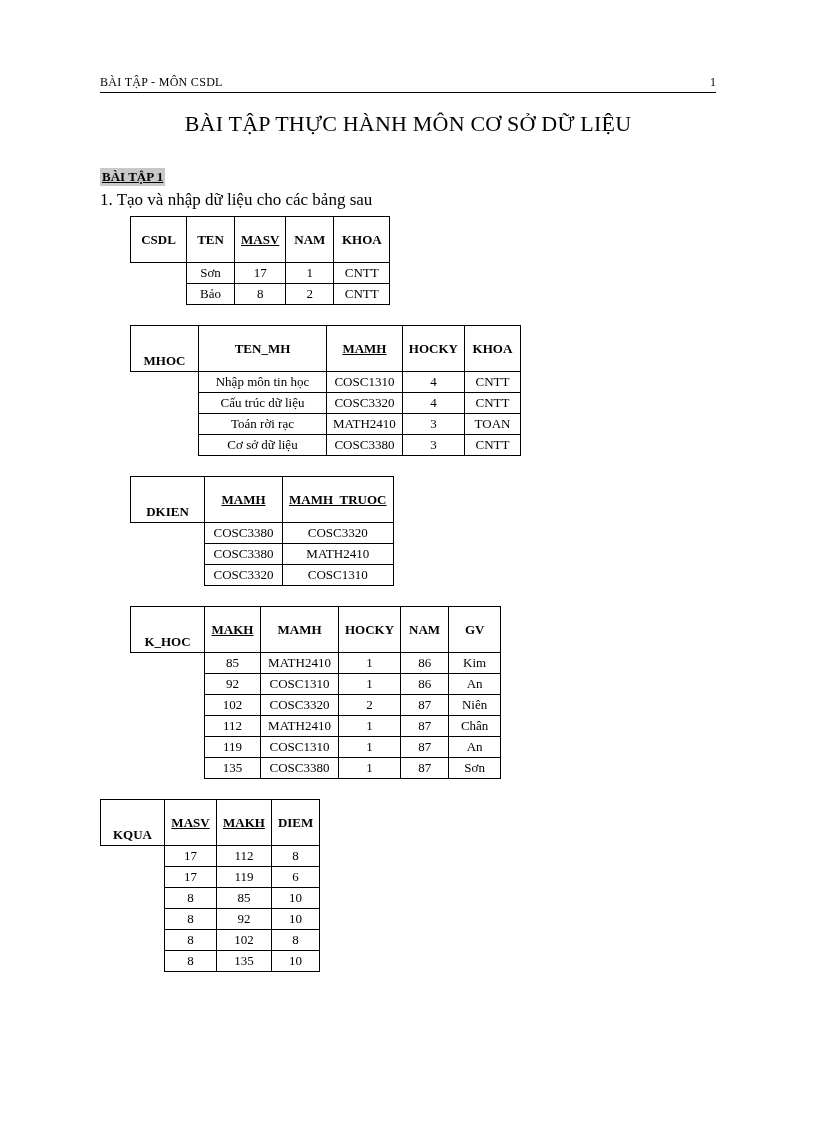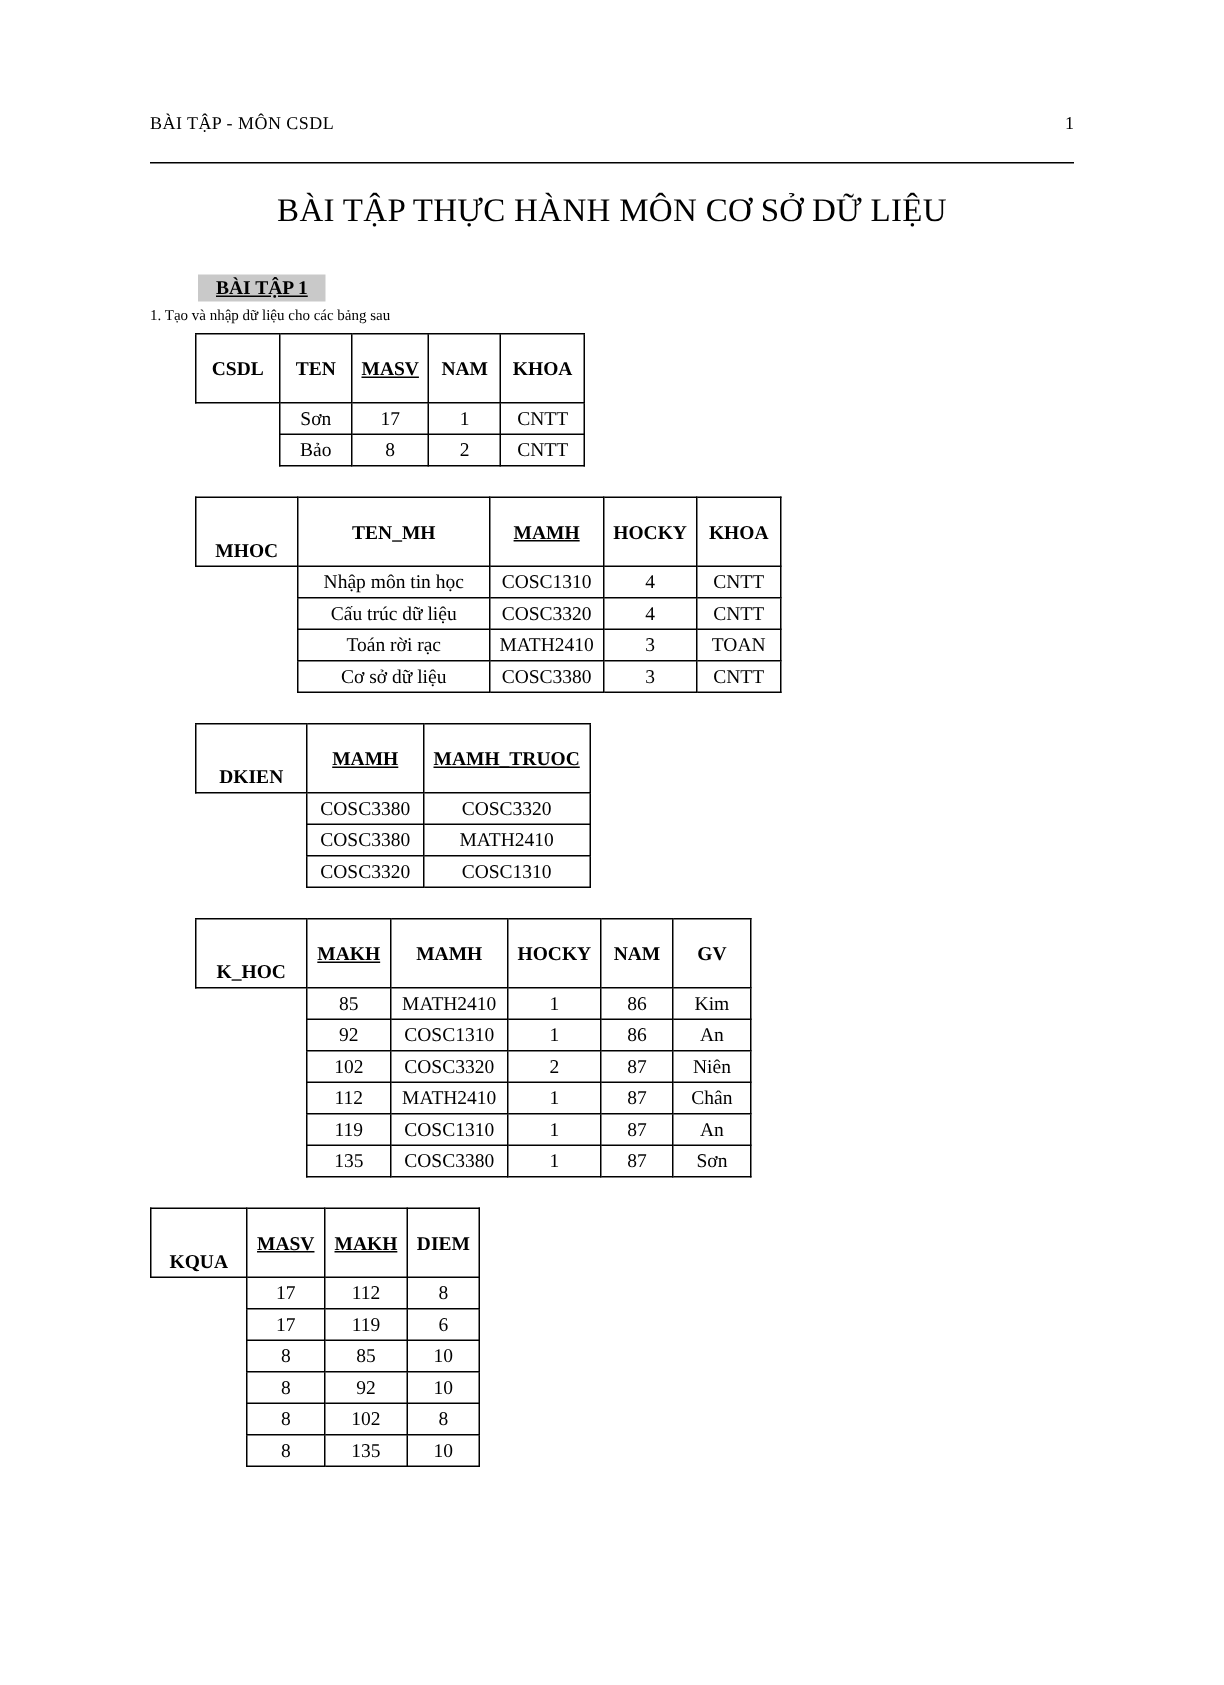--- a/index.html
+++ b/index.html
@@ -11,21 +11,21 @@
       color: #000;
       position: relative;
       padding: 75px 100px 40px 100px;
     }
     .header-row {
       display: flex;
       justify-content: space-between;
       align-items: flex-end;
       border-bottom: 1px solid #000;
       margin-bottom: 18px;
-      padding-bottom: 18px;
+      padding-bottom: 2px;
     }
     .header-left {
       font-size: 12px;
       letter-spacing: 0.3px;
     }
     .header-right {
       font-size: 12px;
     }
     h1.doc-title {
       text-align: center;
@@ -34,26 +34,25 @@
       letter-spacing: 0.2px;
       margin-bottom: 30px;
       margin-top: 8px;
     }
     .ex-label {
       display: inline-block;
       background: #c9c9c9;
       font-weight: 700;
       text-decoration: underline;
       font-size: 13px;
-      padding: 1px 12px;
+      padding: 1px 2px;
       margin-bottom: 4px;
-      margin-left: 32px;
     }
     .instruction {
-      font-size: 10px;
+      font-size: 17px;
       margin-bottom: 6px;
     }
     .tbl-wrap {
       margin-left: 30px;
       margin-bottom: 20px;
     }
     table {
       border-collapse: collapse;
     }
     table.data td, table.data th {

